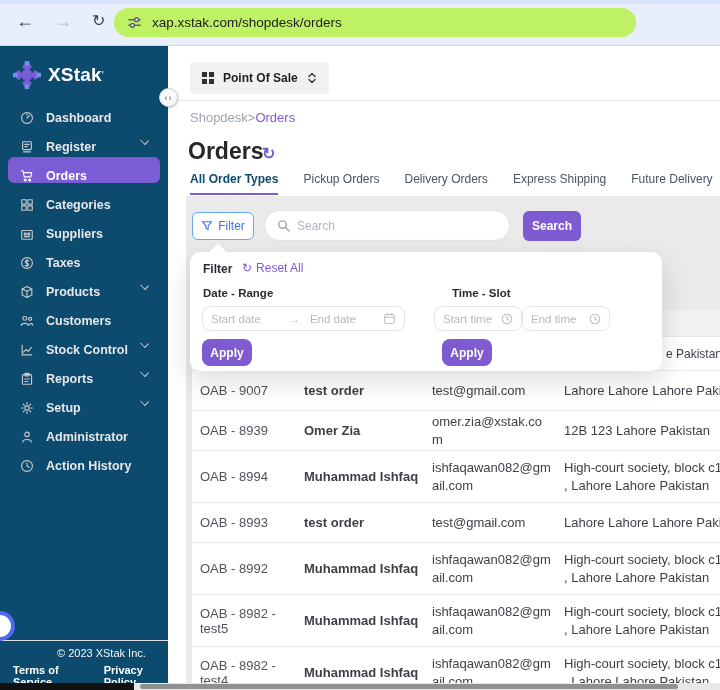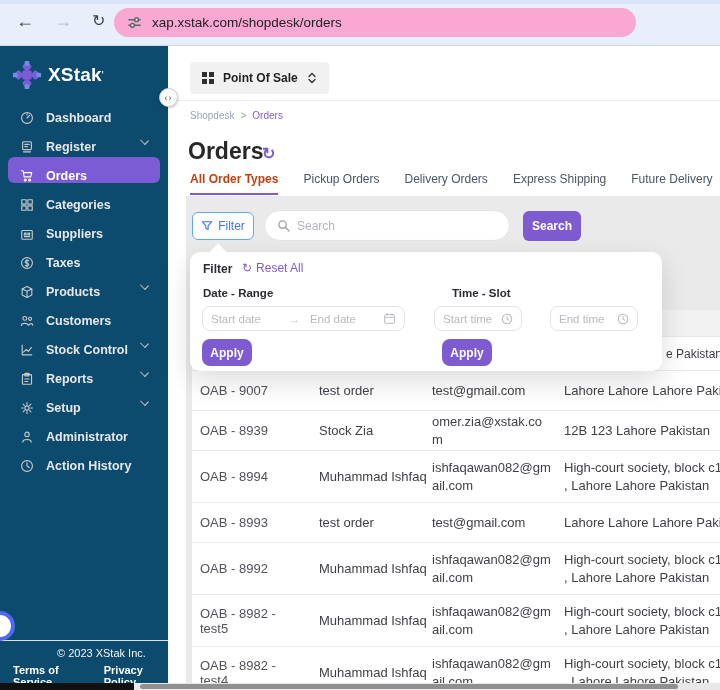--- a/index.html
+++ b/index.html
@@ -5,21 +5,21 @@
   * { margin:0; padding:0; box-sizing:border-box; }
   html,body { width:720px; height:690px; font-family:"Liberation Sans", sans-serif; }
   #page { position:relative; width:720px; height:690px; background:#ffffff; overflow:hidden; }
   .abs { position:absolute; }
 
   
   #browser-bar { left:0; top:0; width:720px; height:46px; background:#e9eefb; border-bottom:1px solid #ccd6ec; }
   #browser-top-strip { left:0; top:0; width:720px; height:4px; background:#d9e3f9; }
   .nav-glyph { font-size:18px; color:#3c4043; line-height:1; }
   .nav-glyph.disabled { color:#b8bcc4; }
-  #omnibox { left:114px; top:8px; width:522px; height:29px; background:#f9a8d4; border-radius:14.5px; display:flex; align-items:center; padding-left:13px; }
+  #omnibox { left:114px; top:8px; width:522px; height:29px; background:#bef264; border-radius:14.5px; display:flex; align-items:center; padding-left:13px; }
   #url-text { font-size:13.5px; color:#202124; margin-left:10px; }
 
   
   #sidebar { left:0; top:46px; width:168px; height:637px; background:#0c4a6e; }
   #brand { position:absolute; left:12px; top:14px; display:flex; align-items:center; }
   #brand-text { color:#ffffff; font-size:19px; font-weight:700; margin-left:6px; letter-spacing:.2px; }
   #brand-tick { color:#ffffff; font-size:10px; vertical-align:super; }
   #side-menu { position:absolute; left:0; top:53px; width:168px; list-style:none; }
   .side-item { position:relative; height:26px; margin:0 8px 3px 8px; display:flex; align-items:flex-end; border-radius:6px; cursor:pointer; }
   .side-item .icn { width:14px; height:14px; margin-left:12px; flex:0 0 14px; }
@@ -32,64 +32,64 @@
   #side-links { left:13px; top:618px; display:flex; gap:15px; }
   .side-link { color:#ffffff; font-size:11px; font-weight:600; cursor:pointer; }
   #collapse-toggle { left:159px; top:88px; width:19px; height:19px; border-radius:50%; background:#fafafa; border:1px solid #d2d2d2; box-shadow:0 1px 3px rgba(0,0,0,.25); display:flex; align-items:center; justify-content:center; font-size:9px; color:#555; letter-spacing:1px; cursor:pointer; z-index:40; }
   #chat-bubble { left:-15px; top:611px; width:30px; height:30px; border-radius:50%; background:#ffffff; border:4px solid #4e6af0; z-index:45; cursor:pointer; }
 
   
   #main-bg { left:168px; top:46px; width:552px; height:637px; background:#ffffff; }
   #topbar-border { left:168px; top:100px; width:552px; height:1px; background:#ececec; }
   #pos-button { left:190px; top:62px; height:32px; background:#f1f1f1; border-radius:4px; display:flex; align-items:center; padding:0 12px; gap:9px; cursor:pointer; }
   #pos-label { font-size:12px; font-weight:700; color:#1f1f1f; }
-  #breadcrumb { left:190px; top:110px; font-size:10px; color:#9ca3af; display:flex; gap:6px; }
+  #breadcrumb { left:190px; top:110px; font-size:13px; color:#9ca3af; display:flex; gap:0; }
   #breadcrumb .crumb-current { color:#7e5bd0; }
   #page-title { left:188px; top:138px; font-size:23px; font-weight:700; color:#27272a; }
   #refresh-icon { left:262px; top:144px; font-size:16px; font-weight:700; color:#7e5bd0; cursor:pointer; }
   #tabs { left:190px; top:172px; display:flex; gap:25px; }
   .tab { font-size:12px; color:#4b5563; padding-bottom:7px; cursor:pointer; white-space:nowrap; }
-  .tab.active { color:#c2410c; font-weight:700; border-bottom:2px solid #7e5bd0; }
+  .tab.active { color:#0c4a6e; font-weight:700; border-bottom:2px solid #7e5bd0; }
 
   #body-bg { left:186px; top:196px; width:534px; height:487px; background:#eaeaea; }
 
   
   #filter-button { left:192px; top:212px; width:62px; height:28px; background:#ffffff; border:1px solid #63a8f6; border-radius:6px; display:flex; align-items:center; justify-content:center; gap:5px; cursor:pointer; }
   #filter-button span { font-size:12px; color:#3d74f0; }
   #search-input { left:264px; top:210px; width:246px; height:31px; background:#ffffff; border:1px solid #e3e3e6; border-radius:16px; display:flex; align-items:center; padding-left:12px; gap:7px; }
   #search-input .ph { font-size:12px; color:#b4b4bc; }
   #search-button { left:523px; top:211px; width:58px; height:30px; background:#7e5bd0; border-radius:6px; color:#ffffff; font-size:12px; font-weight:600; display:flex; align-items:center; justify-content:center; cursor:pointer; }
 
   
   #table-card { left:192px; top:310px; width:600px; background:#ffffff; }
   #table-header-row { height:27px; background:#f2f2f3; border-bottom:1px solid #e8e8e8; }
   #partial-row { position:relative; height:34px; border-bottom:1px solid #ececec; }
   #partial-fragment { position:absolute; left:474px; top:10px; font-size:12px; color:#3f3f46; }
   .trow { position:relative; border-bottom:1px solid #ececec; cursor:pointer; }
   .tcell { position:absolute; top:0; bottom:0; display:flex; flex-direction:column; justify-content:center; font-size:13px; color:#3f3f46; }
   .c1 { left:8px;   width:95px;  color:#52525b; }
-  .c2 { left:127px; width:120px; }
+  .c2 { left:112px; width:120px;font-weight:bold; }
   .c3 { left:240px; width:120px; word-break:break-all; line-height:1.35; }
   .c4 { left:372px; width:240px; line-height:1.35; }
 
   
   #filter-popup { left:190px; top:252px; width:472px; height:119px; background:#ffffff; border-radius:10px; box-shadow:0 10px 28px rgba(0,0,0,.14); z-index:30; }
   #popup-caret { position:absolute; left:22px; top:-6px; width:12px; height:12px; background:#ffffff; transform:rotate(45deg); }
   #popup-title { position:absolute; left:13px; top:10px; font-size:12px; font-weight:700; color:#2b2b31; }
   #reset-all { position:absolute; left:52px; top:9px; font-size:12px; color:#7e5bd0; cursor:pointer; display:flex; gap:4px; align-items:center; }
   .popup-label { position:absolute; top:35px; font-size:11.5px; font-weight:700; color:#2b2b31; }
   #date-range-label { left:13px; }
   #time-slot-label { left:262px; }
   #date-range-input { position:absolute; left:12px; top:54px; width:203px; height:25px; border:1px solid #e4e4e7; border-radius:8px; display:flex; align-items:center; padding:0 8px; cursor:text; }
   #date-range-input .ph, .time-input .ph { font-size:11.5px; color:#b8b8bf; }
   #range-arrow { color:#c2c2c8; font-size:11px; margin:0 10px 0 28px; }
   #date-range-input .spacer, .time-input .spacer { flex:1; }
   .time-input { position:absolute; top:54px; width:88px; height:25px; border:1px solid #e4e4e7; border-radius:8px; display:flex; align-items:center; padding:0 8px; cursor:text; }
   #start-time-input { left:244px; }
-  #end-time-input { left:360px; }
+  #end-time-input { left:332px; }
   .apply-btn { position:absolute; top:87px; width:50px; height:27px; background:#7e5bd0; border-radius:8px; color:#ffffff; font-size:12px; font-weight:700; display:flex; align-items:center; justify-content:center; cursor:pointer; }
   #apply-date { left:12px; }
   #apply-time { left:252px; }
 
   
   #hscroll { left:0; top:683px; width:720px; height:7px; background:#e8e8e8; }
   #hscroll-black { position:absolute; left:0; top:0; width:134px; height:7px; background:#111111; }
   #hscroll-thumb { position:absolute; left:140px; top:1px; width:538px; height:5px; background:#909090; border-radius:3px; cursor:grab; }
 
   svg { display:block; }
@@ -351,21 +351,21 @@
         <div class="trow" style="height: 40px;">
           <div class="tcell c1">OAB - 9007</div>
           <div class="tcell c2">test order</div>
           <div class="tcell c3">test@gmail.com</div>
           <div class="tcell c4">
             <div>Lahore Lahore Lahore Pakistan</div>
           </div>
         </div>
         <div class="trow" style="height: 40px;">
           <div class="tcell c1">OAB - 8939</div>
-          <div class="tcell c2">Stock Zia</div>
+          <div class="tcell c2">Omer Zia</div>
           <div class="tcell c3">omer.zia@xstak.com</div>
           <div class="tcell c4">
             <div>12B 123 Lahore Pakistan</div>
           </div>
         </div>
         <div class="trow" style="height: 52px;">
           <div class="tcell c1">OAB - 8994</div>
           <div class="tcell c2">Muhammad Ishfaq</div>
           <div class="tcell c3">ishfaqawan082@gmail.com</div>
           <div class="tcell c4">

